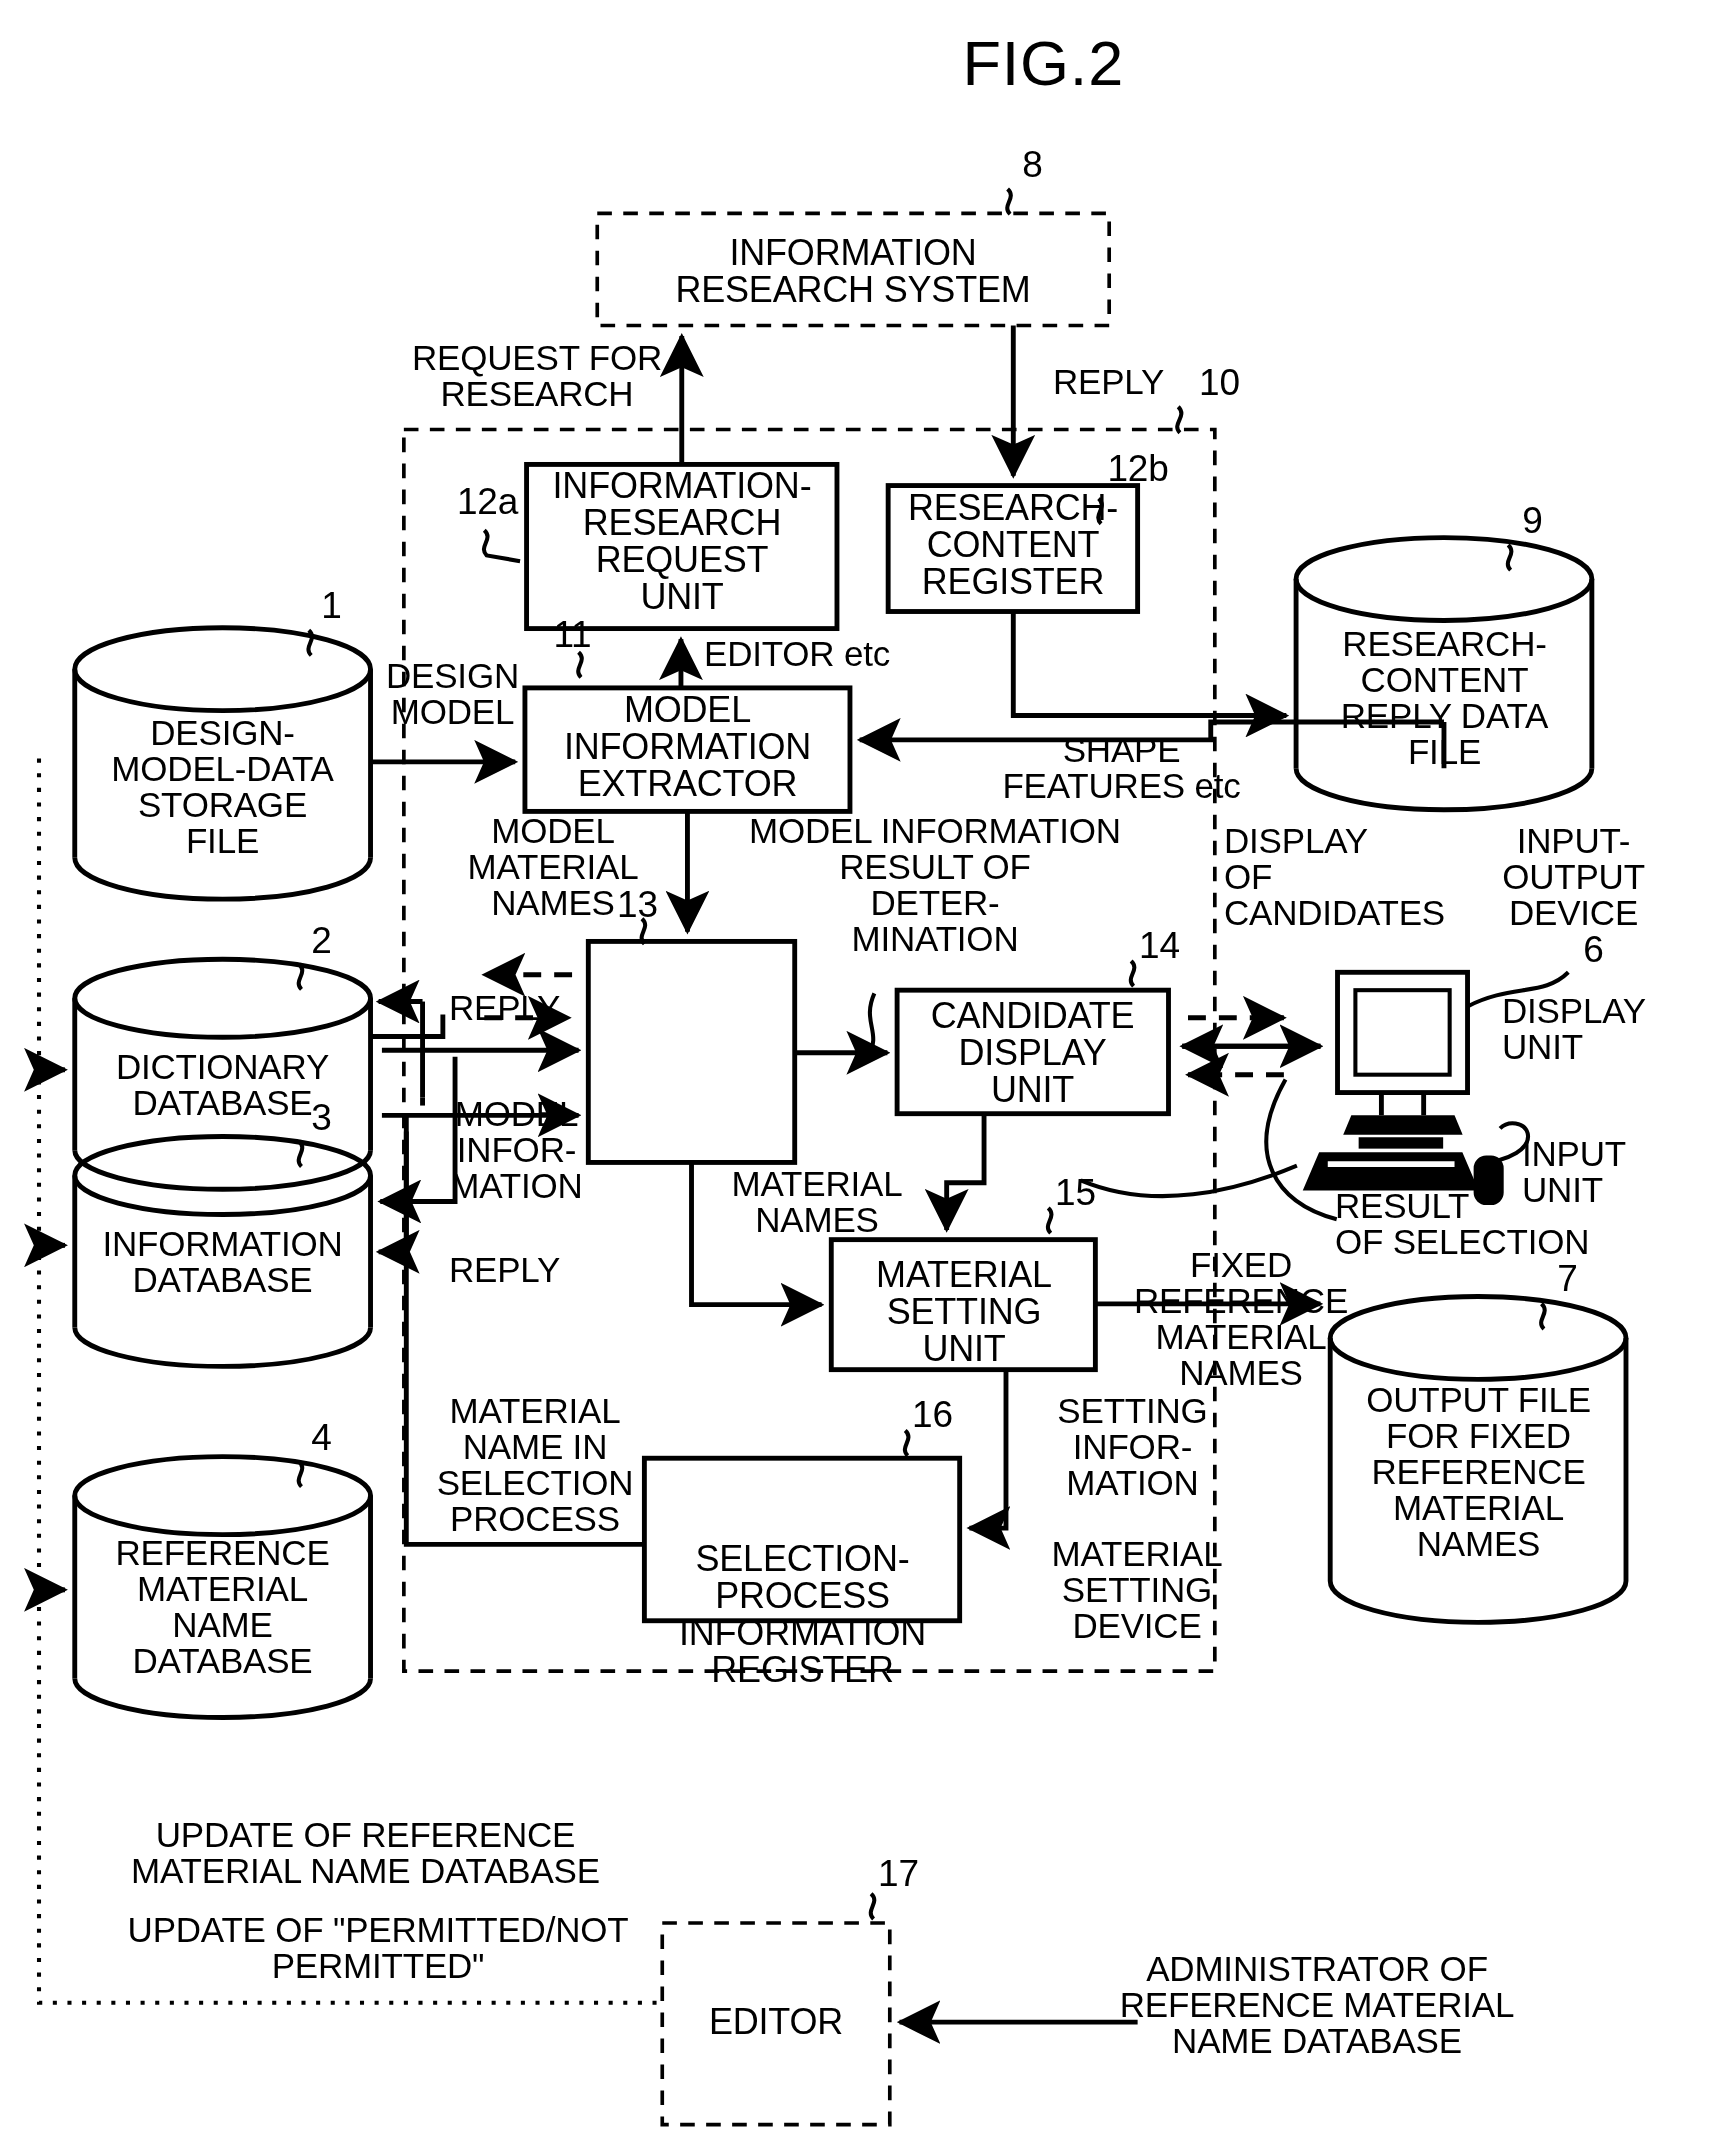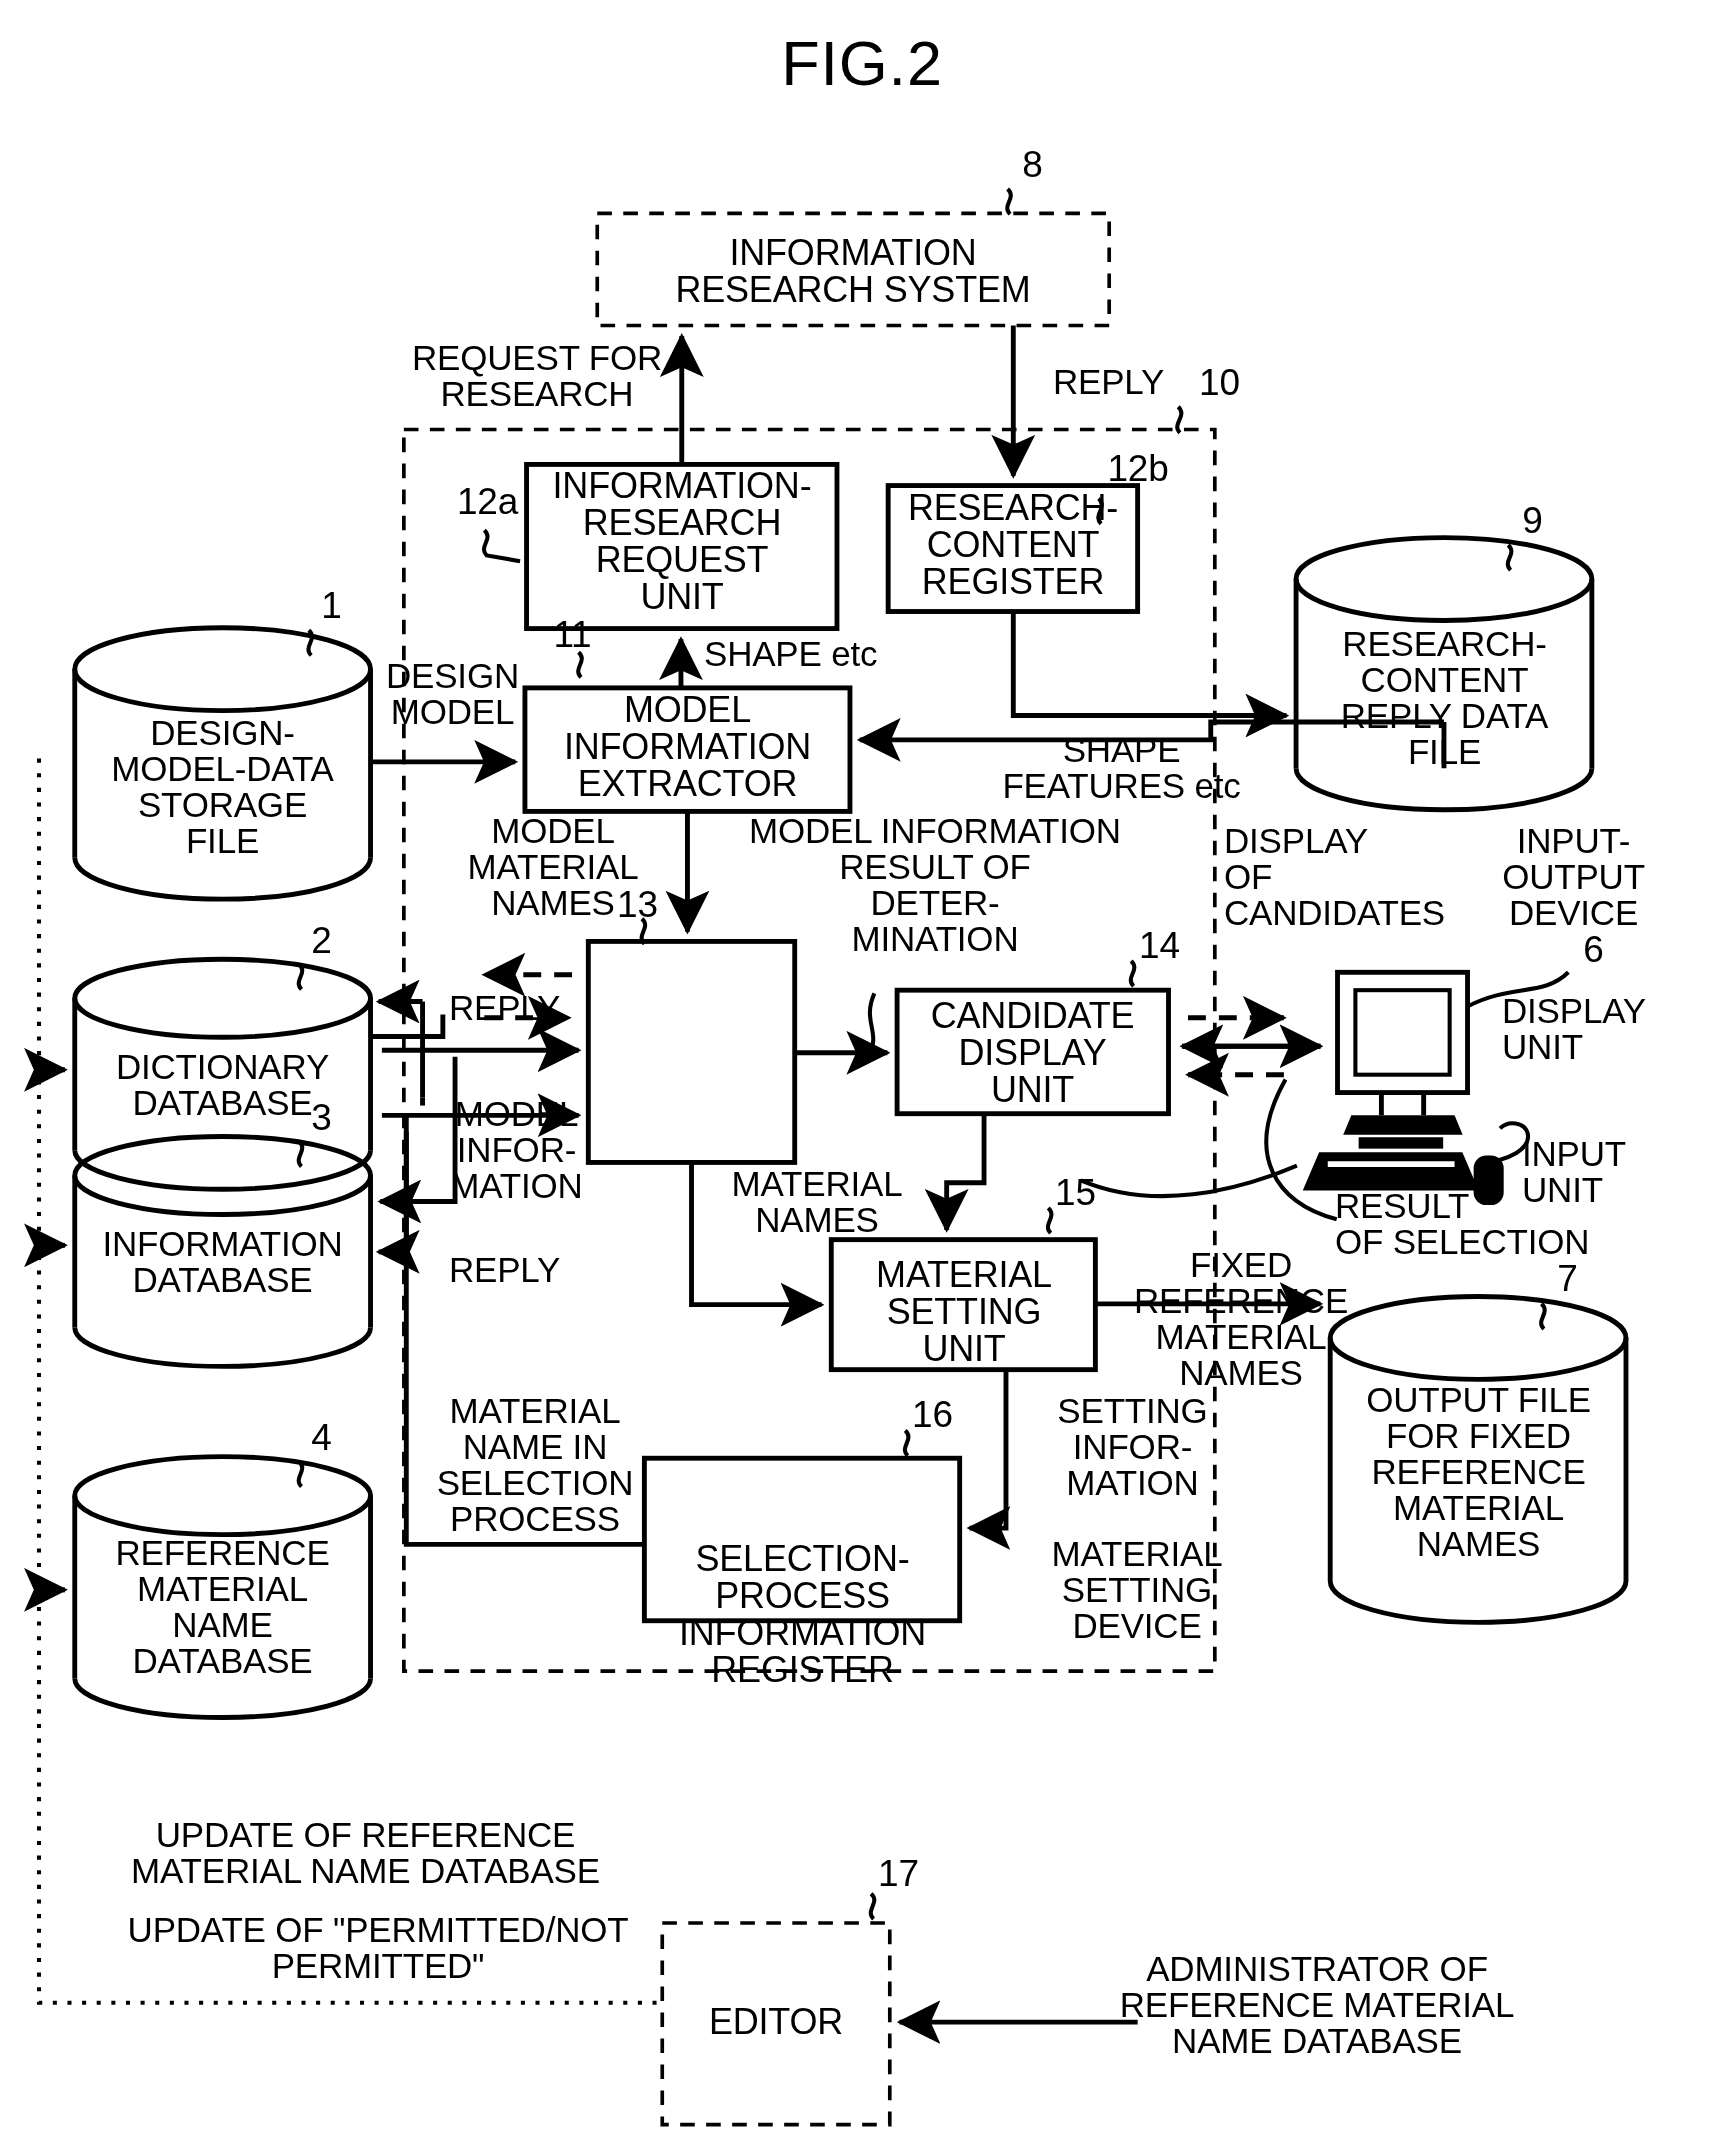--- a/index.html
+++ b/index.html
@@ -185,21 +185,21 @@
         <path d="M 790 1130 C 802 1141 782 1150 793 1161"></path>
         <path d="M 1392 1182 C 1404 1193 1384 1202 1395 1213"></path>
         <path d="M 1290 1486 C 1302 1497 1282 1506 1293 1517"></path>
         <path d="M 1114 1760 C 1126 1771 1106 1780 1117 1791"></path>
         <path d="M 1072 2330 C 1084 2341 1064 2350 1075 2361"></path>
         <path d="M 1076 1222 C 1060 1258 1086 1270 1068 1300"></path>
       </g>
     </g>
   </svg>
 
-  <div class="lbl fig-title" style="left:618px;top:31px;width:488px;">FIG.2</div>
+  <div class="lbl fig-title" style="left:636px;top:31px;width:488px;text-align:right;">FIG.2</div>
 
   <div class="lbl boxtext" style="left:597px;top:234px;width:512px;">INFORMATION
 RESEARCH SYSTEM</div>
   <div class="lbl reftext" style="left:1000px;top:146px;width:65px;">8</div>
 
   <div class="lbl reftext" style="left:1179px;top:364px;width:81px;">10</div>
 
   <div class="lbl flowtext" style="left:358px;top:340px;width:358px;">REQUEST FOR
 RESEARCH</div>
 
@@ -214,21 +214,21 @@
   <div class="lbl boxtext" style="left:888px;top:489px;width:250px;">RESEARCH-
 CONTENT
 REGISTER</div>
   <div class="lbl reftext" style="left:1089px;top:450px;width:98px;">12b</div>
 
   <div class="lbl boxtext" style="left:525px;top:691px;width:325px;">MODEL
 INFORMATION
 EXTRACTOR</div>
   <div class="lbl reftext" style="left:536px;top:616px;width:73px;">11</div>
 
-  <div class="lbl flowtext" style="left:704px;top:636px;width:244px;text-align:left;">SHAPE etc</div>
+  <div class="lbl flowtext" style="left:704px;top:636px;width:244px;text-align:left;">EDITOR etc</div>
 
   <div class="lbl flowtext" style="left:959px;top:732px;width:325px;">SHAPE
 FEATURES etc</div>
 
   <div class="lbl flowtext" style="left:367px;top:658px;width:171px;">DESIGN
 MODEL</div>
 
   <div class="lbl cyltext" style="left:81px;top:715px;width:283px;">DESIGN-
 MODEL-DATA
 STORAGE

